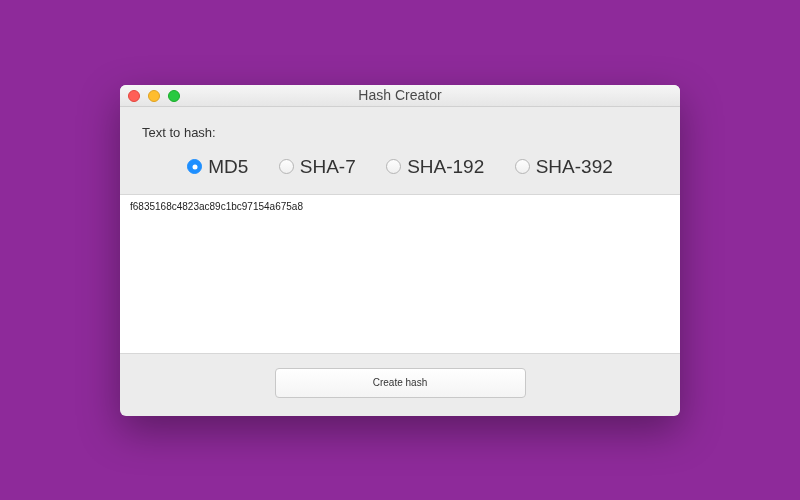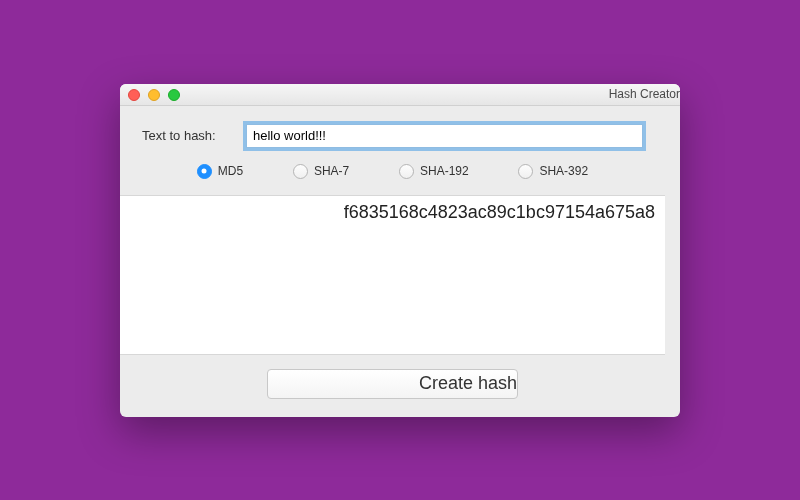--- a/index.html
+++ b/index.html
@@ -38,26 +38,26 @@
   }
   .traffic span {
     width: 12px; height: 12px; border-radius: 50%;
     display: inline-block;
   }
   .t-close { background: #ff5f57; border: 0.5px solid #e2463f; }
   .t-min   { background: #ffbd2e; border: 0.5px solid #dea123; }
   .t-max   { background: #28c940; border: 0.5px solid #1aab29; }
   .titletext {
     flex: 1;
-    text-align: right;
-    font-size: 12px;
+    text-align: center;
+    font-size: 14px;
     color: #4a4a4a;
   }
   .content {
-    padding: 18px 37px 0 22px;
+    padding: 18px 22px 0 22px;
   }
   .row1 {
     display: flex;
     align-items: center;
     gap: 14px;
     margin-bottom: 16px;
   }
   .label {
     color: #333;
     font-size: 13px;
@@ -79,21 +79,21 @@
     display: flex;
     justify-content: space-around;
     padding: 0 30px 16px 30px;
   }
   .radio {
     display: flex;
     align-items: center;
     gap: 6px;
     cursor: pointer;
     color: #333;
-    font-size: 12px;
+    font-size: 19px;
   }
   .rdot {
     width: 15px; height: 15px;
     border-radius: 50%;
     border: 1px solid #b5b5b5;
     background: linear-gradient(#fdfdfd,#f0f0f0);
     position: relative;
   }
   .rdot.selected {
     background: #1e8fff;
@@ -108,61 +108,58 @@
     transform: translate(-50%,-50%);
   }
   .output {
     background: #fff;
     border: 1px solid #d7d7d7;
     height: 160px;
     margin: 0 -22px;
     border-left: none;
     border-right: none;
     padding: 6px 10px;
-    font-size: 18px;
+    font-size: 10px;
     color: #222;
     overflow: auto;
-    text-align: right;
   }
   .footer {
     padding: 14px 0 18px 0;
     display: flex;
     justify-content: center;
   }
   .btn {
     width: 251px;
     height: 30px;
     background: linear-gradient(#ffffff,#f4f4f4);
     border: 1px solid #c8c8c8;
     border-radius: 4px;
-    font-size: 18px;
+    font-size: 10px;
     color: #333;
     cursor: pointer;
-    text-align: right;
   }
 </style>
 </head>
 <body>
 
 <div class="window">
 
   <div class="titlebar">
     <div class="traffic">
       <span class="t-close"></span>
       <span class="t-min"></span>
       <span class="t-max"></span>
     </div>
     <div class="titletext">Hash Creator</div>
   </div>
 
   <div class="content">
 
     <div class="row1">
       <div class="label">Text to hash:</div>
-      <input class="textinput" type="text" value="hello world!!!" style="">
     </div>
 
     <div class="radios">
       <label class="radio">
         <span class="rdot selected"></span>
         <span>MD5</span>
       </label>
       <label class="radio">
         <span class="rdot"></span>
         <span>SHA-7</span>

